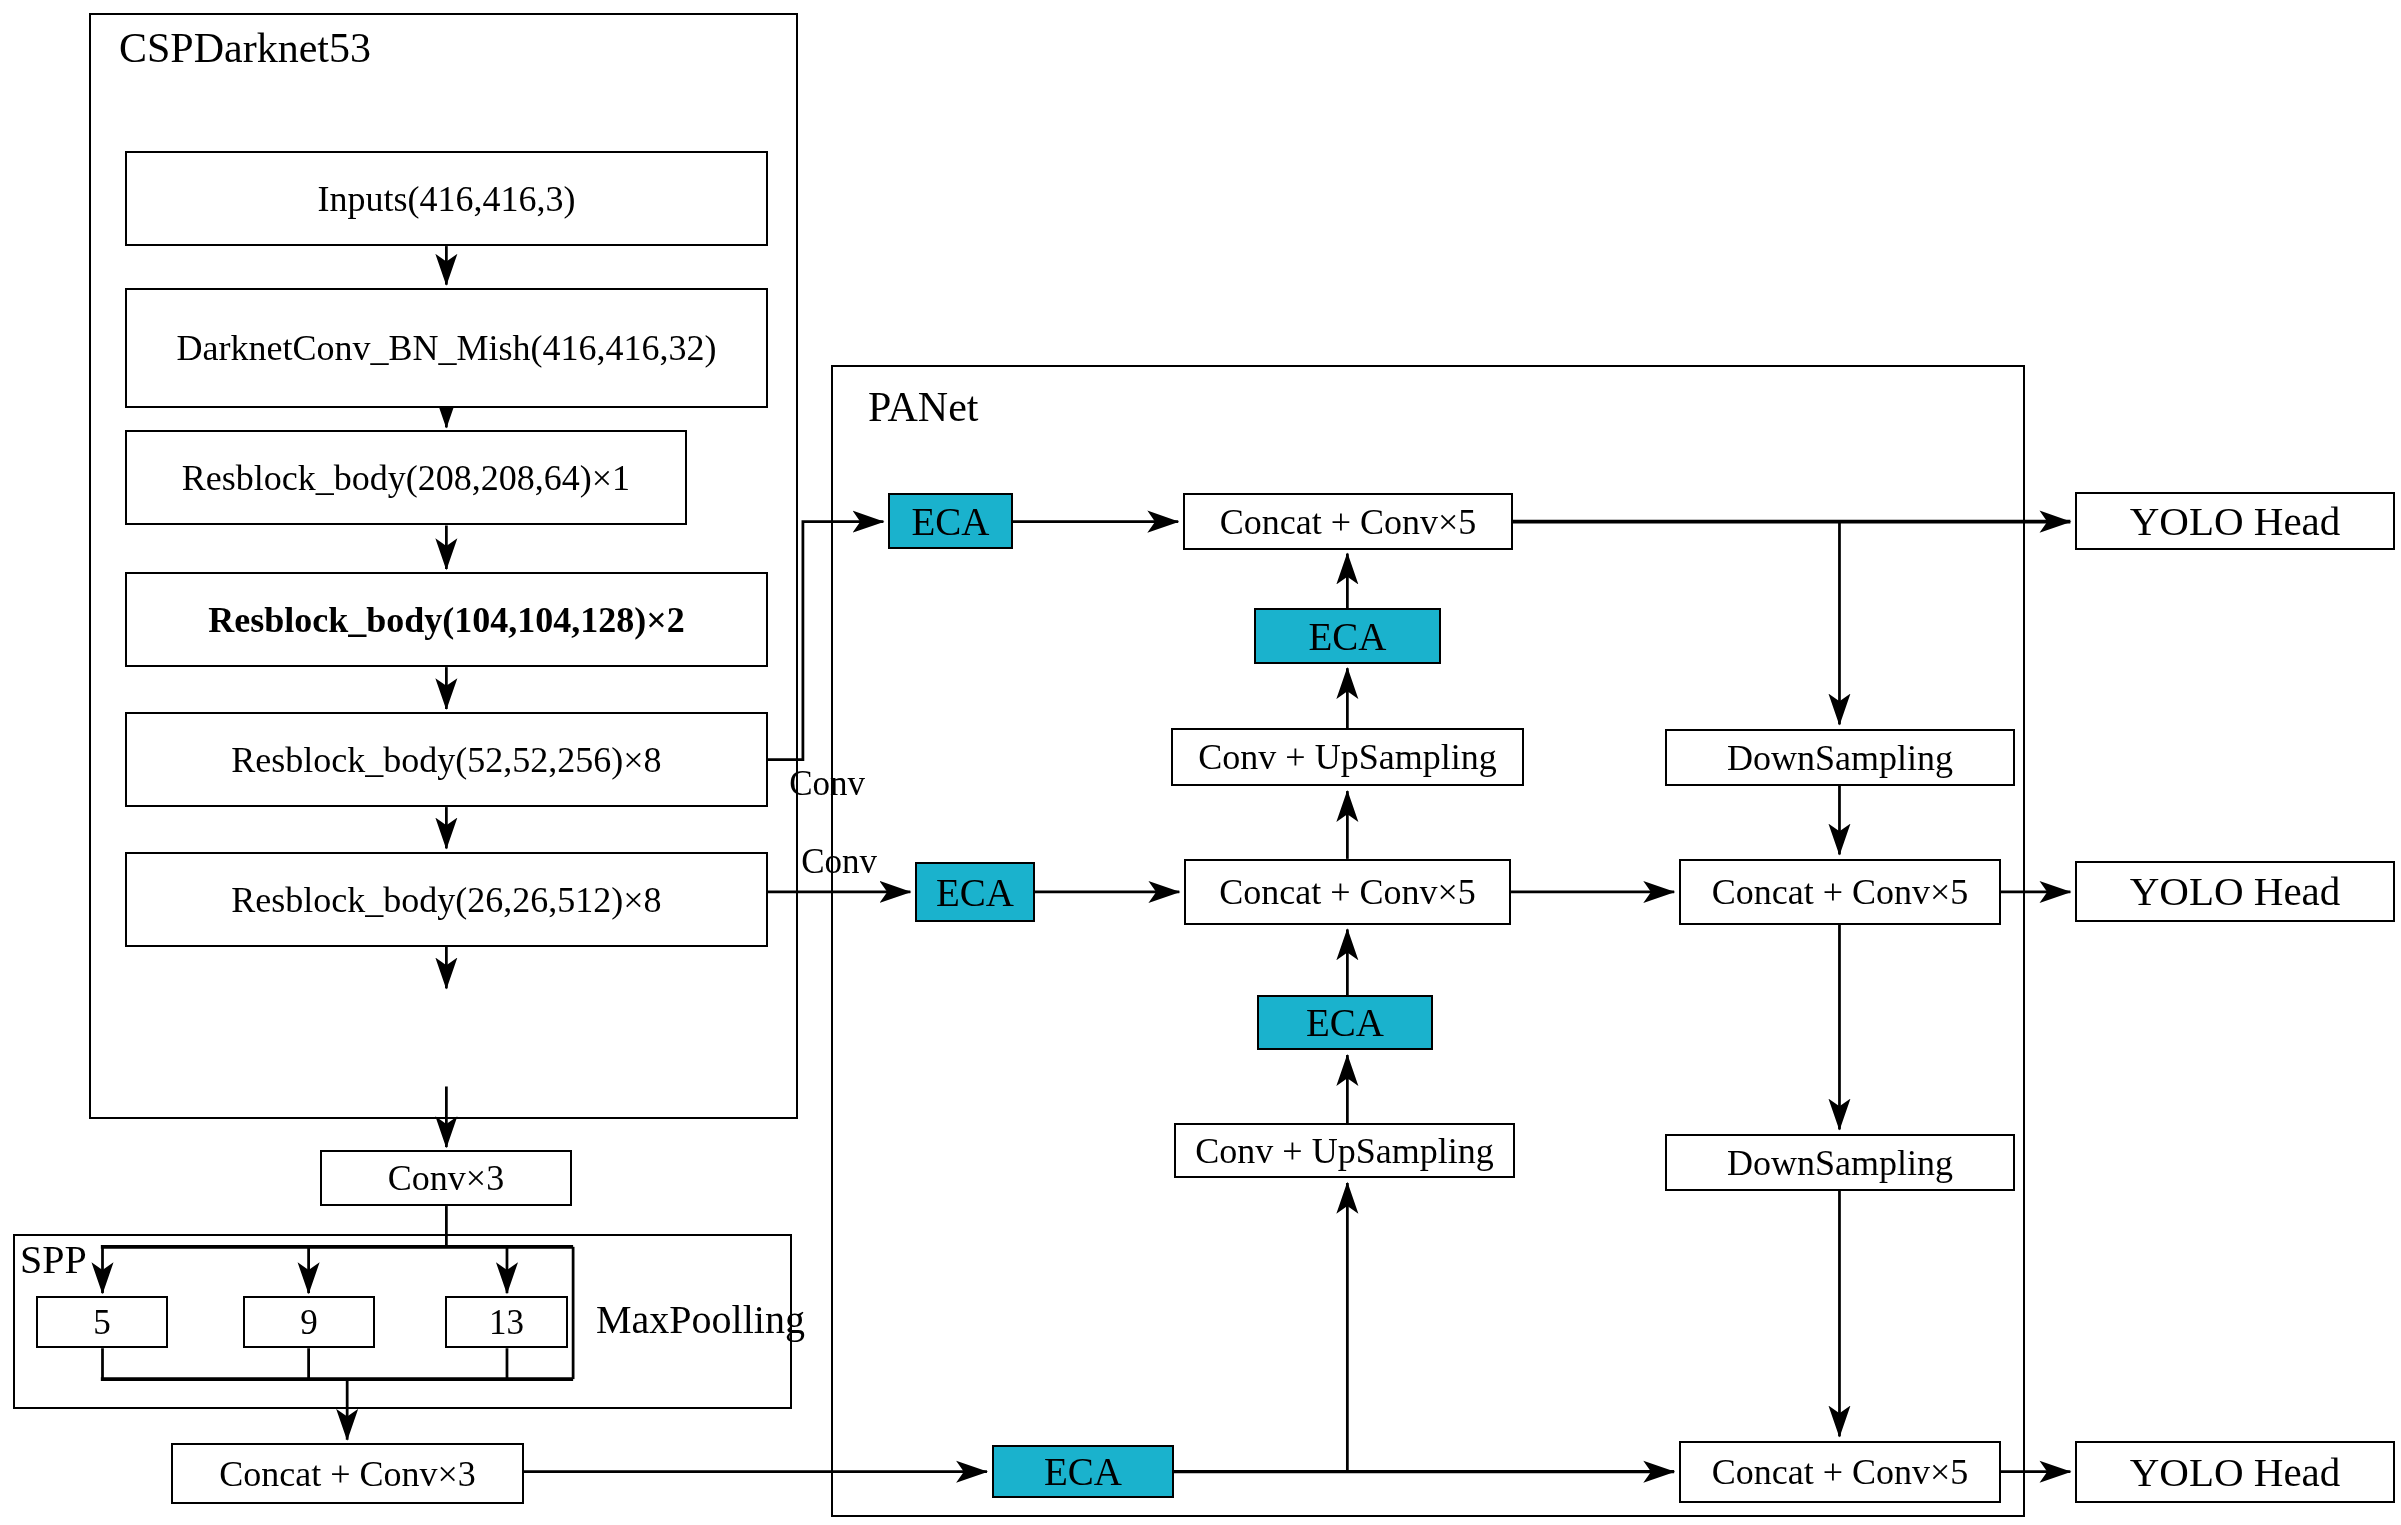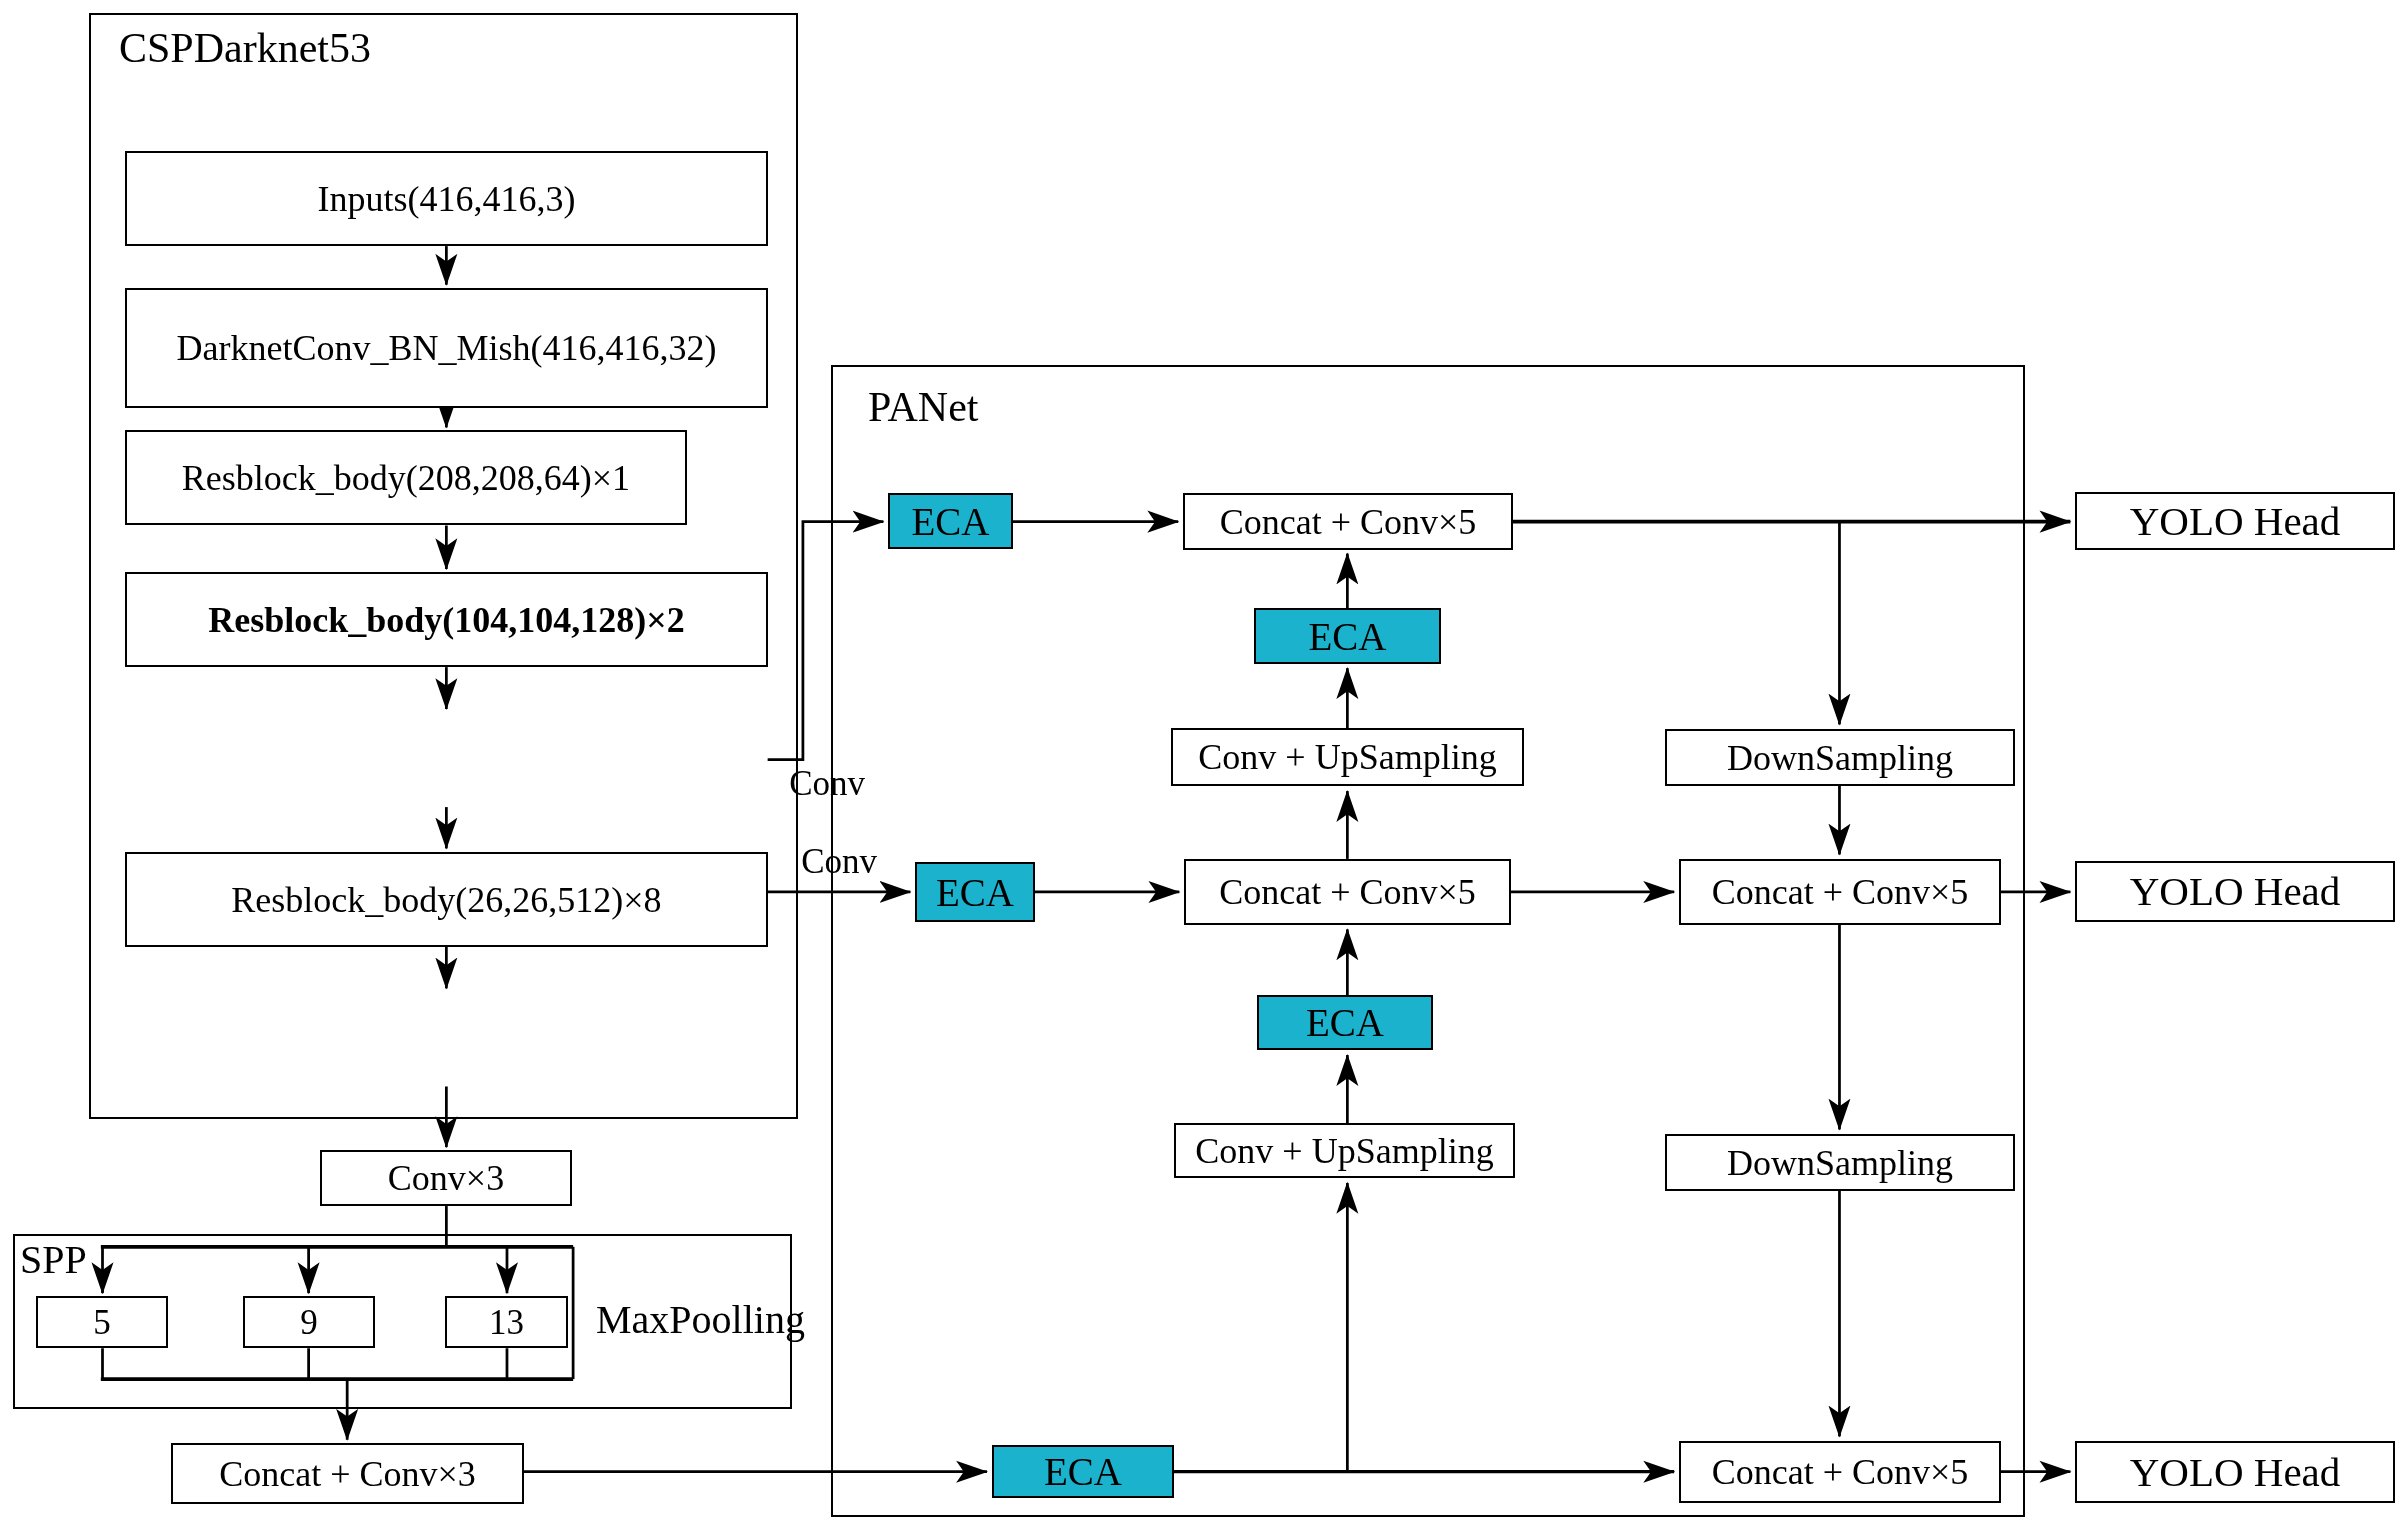--- a/index.html
+++ b/index.html
@@ -114,20 +114,21 @@
   <div class="lbl title" style="left:868px;top:386px;">PANet</div>
   <div class="lbl" style="left:20px;top:1240px;">SPP</div>
   <div class="lbl" style="left:596px;top:1300px;">MaxPoolling</div>
   <div class="lbl small" style="left:733px;top:766px;width:132px;">Conv</div>
   <div class="lbl small" style="left:745px;top:844px;width:132px;">Conv</div>
 
   <div class="node" style="left:125px;top:151px;width:643px;height:95px;">Inputs(416,416,3)</div>
   <div class="node" style="left:125px;top:288px;width:643px;height:120px;">DarknetConv_BN_Mish(416,416,32)</div>
   <div class="node" style="left:125px;top:430px;width:562px;height:95px;">Resblock_body(208,208,64)×1</div>
   <div class="node" style="left:125px;top:572px;width:643px;height:95px;font-weight:bold;">Resblock_body(104,104,128)×2</div>
+  <div class="node" style="left:125px;top:712px;width:643px;height:95px;">Resblock_body(52,52,256)×8</div>
   <div class="node" style="left:125px;top:852px;width:643px;height:95px;">Resblock_body(26,26,512)×8</div>
 
   <div class="node" style="left:320px;top:1150px;width:252px;height:56px;">Conv×3</div>
   <div class="node pool" style="left:36px;top:1296px;width:132px;height:52px;">5</div>
   <div class="node pool" style="left:243px;top:1296px;width:132px;height:52px;">9</div>
   <div class="node pool" style="left:445px;top:1296px;width:123px;height:52px;">13</div>
   <div class="node" style="left:171px;top:1443px;width:353px;height:61px;">Concat + Conv×3</div>
 
   <div class="node eca" style="left:888px;top:493px;width:125px;height:56px;">ECA</div>
   <div class="node" style="left:1183px;top:493px;width:330px;height:57px;">Concat + Conv×5</div>

